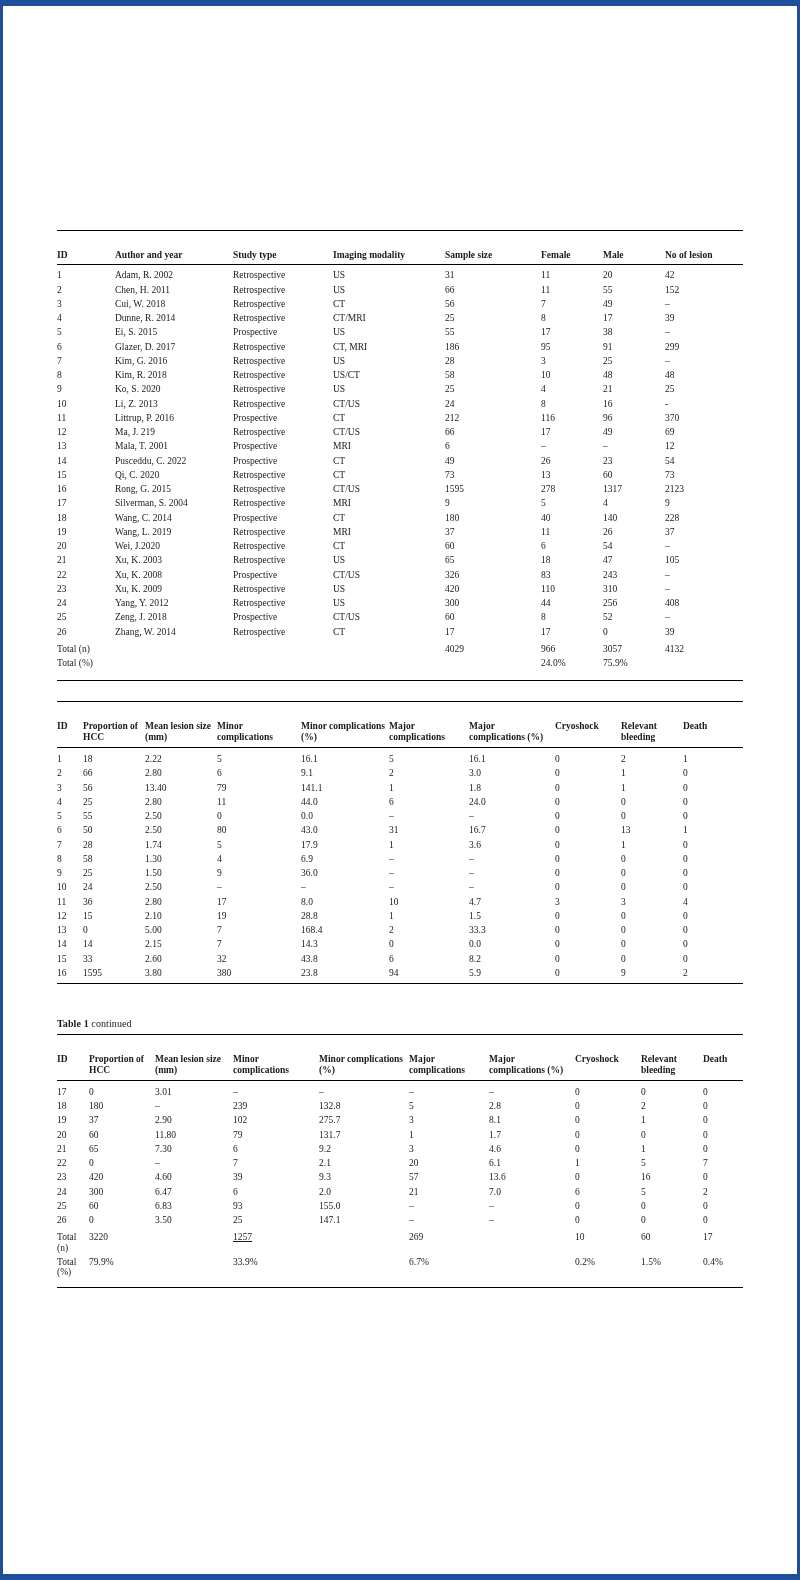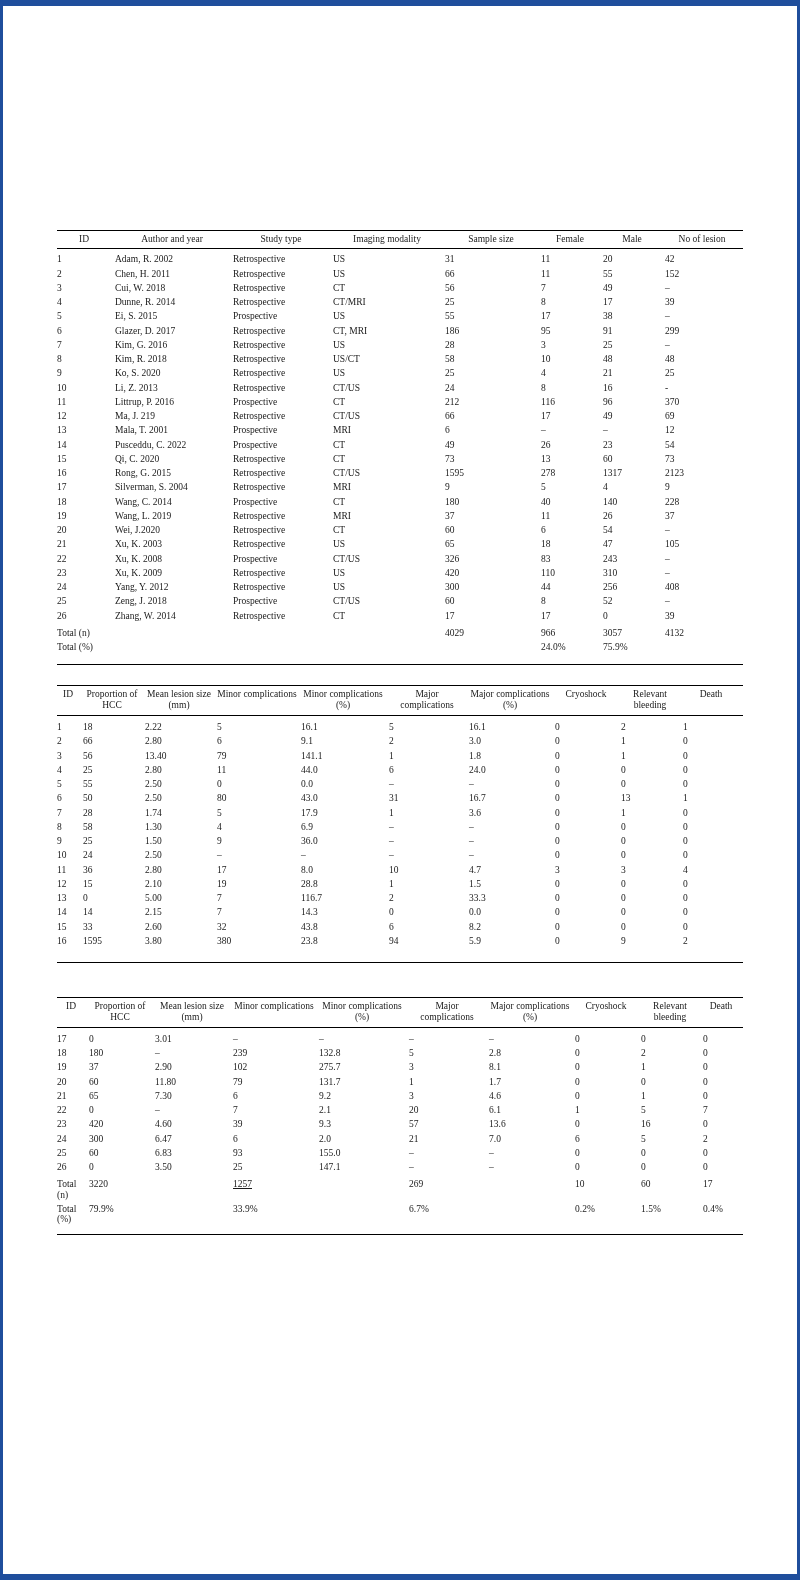--- a/index.html
+++ b/index.html
@@ -48,24 +48,24 @@
   }
   .tbl-caption b{font-weight:bold;}
   .tbl-caption span.cap-text{font-weight:normal;}
   table{
     border-collapse:collapse;
     width:100%;
     font-size:9.5px;
     line-height:1.08;
   }
   table th{
-    font-weight:normal;
-    text-align:center;
+    font-weight:bold;
+    text-align:left;
     vertical-align:top;
-    padding:3px 4px 4px 0;
+    padding:19px 4px 4px 0;
   }
   table td{
     text-align:left;
     vertical-align:top;
     padding:2.0px 4px 2.0px 0;
     white-space:nowrap;
   }
   .rule-top{border-top:1.1px solid #000;}
   thead tr.hdr th{border-bottom:0.7px solid #000;}
   .block-gap{height:20px;}
@@ -560,21 +560,21 @@
             <td>1.5</td>
             <td>0</td>
             <td>0</td>
             <td>0</td>
           </tr>
           <tr>
             <td>13</td>
             <td>0</td>
             <td>5.00</td>
             <td>7</td>
-            <td>116.7</td>
+            <td>168.4</td>
             <td>2</td>
             <td>33.3</td>
             <td>0</td>
             <td>0</td>
             <td>0</td>
           </tr>
           <tr>
             <td>14</td>
             <td>14</td>
             <td>2.15</td>
@@ -595,33 +595,37 @@
             <td>6</td>
             <td>8.2</td>
             <td>0</td>
             <td>0</td>
             <td>0</td>
           </tr>
           <tr>
             <td style="border-bottom: 1.1px solid rgb(0, 0, 0); padding-bottom: 5px;">16</td>
             <td style="border-bottom: 1.1px solid rgb(0, 0, 0); padding-bottom: 5px;">1595</td>
             <td style="border-bottom: 1.1px solid rgb(0, 0, 0); padding-bottom: 5px;">3.80</td>
-            <td style="border-bottom: 1.1px solid rgb(0, 0, 0); padding-bottom: 16px;">380</td>
+            <td style="border-bottom: 1.1px solid rgb(0, 0, 0); padding-bottom: 5px;">380</td>
             <td style="border-bottom: 1.1px solid rgb(0, 0, 0); padding-bottom: 5px;">23.8</td>
             <td style="border-bottom: 1.1px solid rgb(0, 0, 0); padding-bottom: 5px;">94</td>
             <td style="border-bottom: 1.1px solid rgb(0, 0, 0); padding-bottom: 5px;">5.9</td>
             <td style="border-bottom: 1.1px solid rgb(0, 0, 0); padding-bottom: 5px;">0</td>
             <td style="border-bottom: 1.1px solid rgb(0, 0, 0); padding-bottom: 5px;">9</td>
             <td style="border-bottom: 1.1px solid rgb(0, 0, 0); padding-bottom: 5px;">2</td>
           </tr>
         </tbody>
     </table>
 
     <div class="block-gap-lg"></div>
 
+    <div class="tbl-caption">
+      <b>Table 1</b>
+      <span class="cap-text">continued</span>
+    </div>
 
     <table class="t3 rule-top">
       <colgroup>
         <col style="width:32px">
           <col style="width:66px">
           <col style="width:78px">
         <col style="width:86px">
           <col style="width:90px">
           <col style="width:80px">
         <col style="width:86px">

